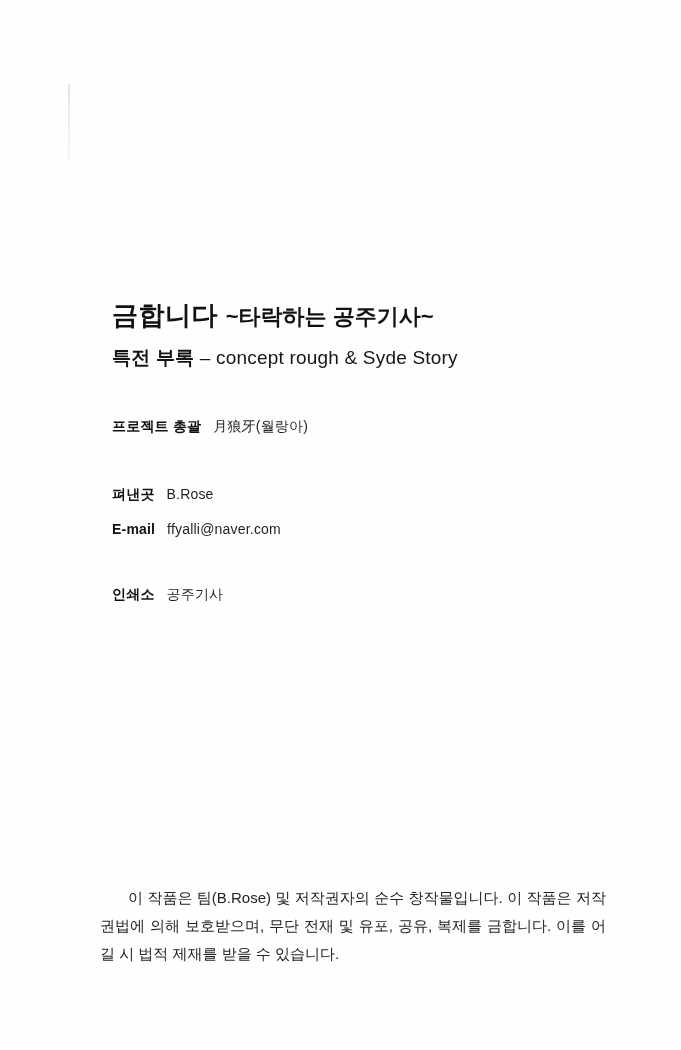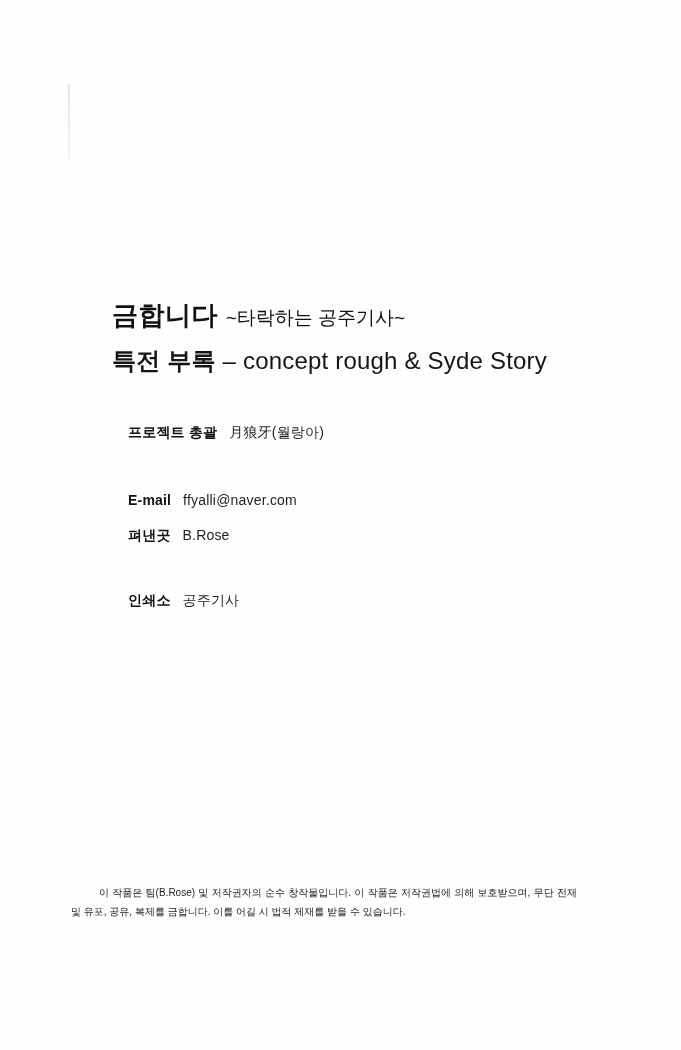--- a/index.html
+++ b/index.html
@@ -38,38 +38,37 @@
   }
   .title-main {
     font-size: 26px;
     font-weight: 700;
     letter-spacing: 0.5px;
     color: #111;
     line-height: 1.2;
     white-space: nowrap;
   }
   .title-main .sub {
-    font-size: 19px;
-    font-weight: 400;
+    font-size: 22px;
+    font-weight: 700;
     letter-spacing: 0px;
   }
   .title-secondary {
     margin-top: 14px;
-    font-size: 24px;
+    font-size: 19px;
     font-weight: 400;
     color: #151515;
     letter-spacing: 0.2px;
     white-space: nowrap;
   }
   .title-secondary .bold {
     font-weight: 700;
   }
   .credits {
     margin-top: 48px;
-    margin-left: 16px;
   }
   .credit-row {
     font-size: 14px;
     line-height: 1.1;
     margin-bottom: 20px;
     white-space: nowrap;
   }
   .credit-row .label {
     font-weight: 700;
     color: #111;
@@ -82,24 +81,24 @@
     letter-spacing: 0.2px;
   }
   .group-gap {
     margin-top: 52px;
   }
   .group-gap2 {
     margin-top: 50px;
   }
   .legal {
     position: absolute;
-    left: 71px;
+    left: 100px;
     top: 884px;
     width: 506px;
-    font-size: 10px;
+    font-size: 15px;
     line-height: 1.85;
     color: #222;
     text-align: justify;
     text-align-last: left;
   }
   .legal-first {
     text-indent: 28px;
     display: block;
   }
 </style>
@@ -130,27 +129,27 @@
       </div>
 
 
 
 
     </div>
 
     <div class="credits group-gap">
 
       <div class="credit-row">
-        <span class="label">E-mail</span>
-        <span class="value">ffyalli@naver.com</span>
+        <span class="label">펴낸곳</span>
+        <span class="value">B.Rose</span>
       </div>
 
       <div class="credit-row">
-        <span class="label">펴낸곳</span>
-        <span class="value">B.Rose</span>
+        <span class="label">E-mail</span>
+        <span class="value">ffyalli@naver.com</span>
       </div>
 
     </div>
 
     <div class="credits group-gap2">
 
       <div class="credit-row">
         <span class="label">인쇄소</span>
         <span class="value">공주기사</span>
       </div>

